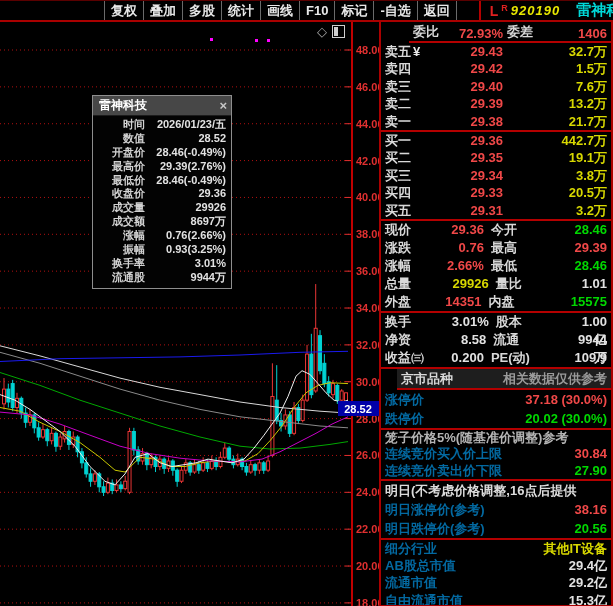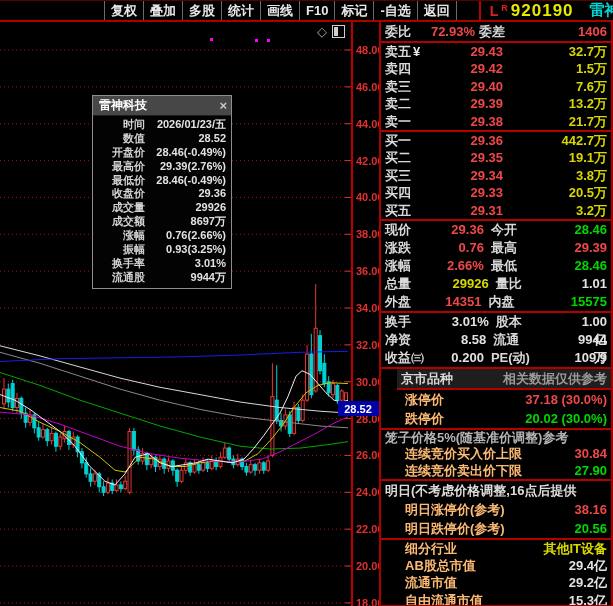--- a/index.html
+++ b/index.html
@@ -16,21 +16,21 @@
           border-top:1px solid #5a0000;border-bottom:2px solid #aa0000;
           box-sizing:border-box;display:flex;align-items:stretch;gap:20px;}
   .toolbar{display:flex;margin-left:104px;}
   .tb-btn{color:#e8e8e8;font-size:13px;font-weight:bold;line-height:19px;
           padding:0 6px;border-left:1px solid #6a6a6a;cursor:default;white-space:nowrap;}
   .tb-btn:last-child{border-right:1px solid #6a6a6a;}
   .stock-header{flex:1;border-left:2px solid #b40000;margin-left:2px;padding-left:9px;
                 display:flex;align-items:center;white-space:nowrap;overflow:hidden;}
   .sh-l{color:#e02020;font-size:14px;font-weight:bold;}
   .sh-r{color:#e02020;font-size:9px;font-weight:bold;vertical-align:top;margin:0 3px 6px 3px;}
-  .sh-code{color:#e8e800;font-size:17px;font-weight:bold;margin-right:16px;letter-spacing:1px;}
+  .sh-code{color:#e8e800;font-size:13px;font-weight:bold;margin-right:16px;letter-spacing:1px;font-style:italic;}
   .sh-name{color:#00d8d8;font-size:15px;font-weight:bold;margin-right:4px;}
 
   
   .chart{position:absolute;left:0;top:22px;width:379px;height:584px;background:#000;}
   .chart svg{position:absolute;left:0;top:0;}
   .chart-icons{position:absolute;right:34px;top:3px;display:flex;gap:5px;align-items:center;}
   .icon-diamond{color:#aaa;font-size:13px;line-height:13px;}
   .icon-split-square{width:11px;height:11px;border:1px solid #cfcfcf;position:relative;background:#000;}
   .icon-split-square::after{content:"";position:absolute;left:1px;top:1px;bottom:1px;width:4px;background:#cfcfcf;}
 
@@ -46,38 +46,38 @@
   .tt-label{width:52px;text-align:right;color:#d2d2d2;}
   .tt-val{flex:1;text-align:right;padding-right:5px;color:#e2e2e2;}
 
   
   .panel{position:absolute;left:379px;top:22px;width:234px;height:584px;background:#000;
          border-left:2px solid #aa0000;border-right:2px solid #aa0000;border-bottom:1px solid #aa0000;
          box-sizing:border-box;font-size:13px;font-weight:bold;overflow:hidden;}
   .sec{border-bottom:2px solid #b40000;overflow:hidden;}
   .sec:last-child{border-bottom:none;}
   .lbl{color:#d8d8d8;}
-  .weibi{height:19px;display:flex;align-items:center;padding:0 4px;}
+  .weibi{height:19px;display:flex;align-items:flex-end;padding:0 4px;margin-left:28px;}
   .weibi .v1{width:64px;text-align:right;}
   .weibi .l2{margin-left:4px;}
   .weibi .v2{flex:1;text-align:right;}
   .obrow{height:17.4px;line-height:17.4px;display:flex;padding:0 4px;}
   .ob-label{width:52px;color:#d8d8d8;}
   .ob-tag{color:#e8e8e8;margin-left:2px;}
   .ob-price{width:66px;text-align:right;}
   .ob-vol{flex:1;text-align:right;}
   .qrow{height:18px;line-height:18px;display:flex;padding:0 4px;}
   .q-l1{width:52px;color:#d8d8d8;}
   .q-v1{width:62px;text-align:right;}
   .q-l2{width:56px;padding-left:7px;color:#d8d8d8;box-sizing:content-box;}
   .q-v2{flex:1;text-align:right;margin-left:35px;}
   .market{height:19px;line-height:19px;background:#1e1e1e;display:flex;padding:0 4px;margin-left:16px;}
   .market .note{flex:1;text-align:right;color:#9a9a9a;}
   .srow{display:flex;padding:0 4px;}
-  .s-label{color:#fdba74;white-space:nowrap;margin-left:20px;}
+  .s-label{color:#0369a1;white-space:nowrap;}
   .s-val{flex:1;text-align:right;white-space:nowrap;}
   .limit .srow{height:19px;line-height:19px;}
   .cage .srow{height:16.4px;line-height:16.4px;}
   .cage-note{height:16.4px;line-height:16.4px;color:#b4b4b4;padding:0 4px;white-space:nowrap;overflow:hidden;}
   .tomorrow .srow{height:19px;line-height:19px;}
   .tomorrow-note{height:19px;line-height:19px;color:#dcdcdc;padding:0 4px;white-space:nowrap;overflow:hidden;}
   .info .srow{height:17.2px;line-height:17.2px;}
 </style>
 </head>
 <body>

